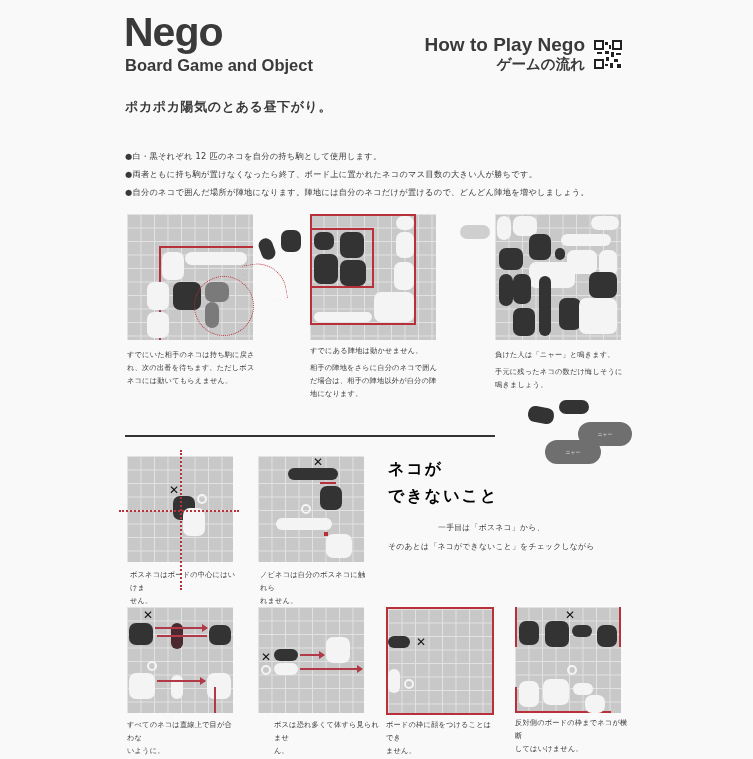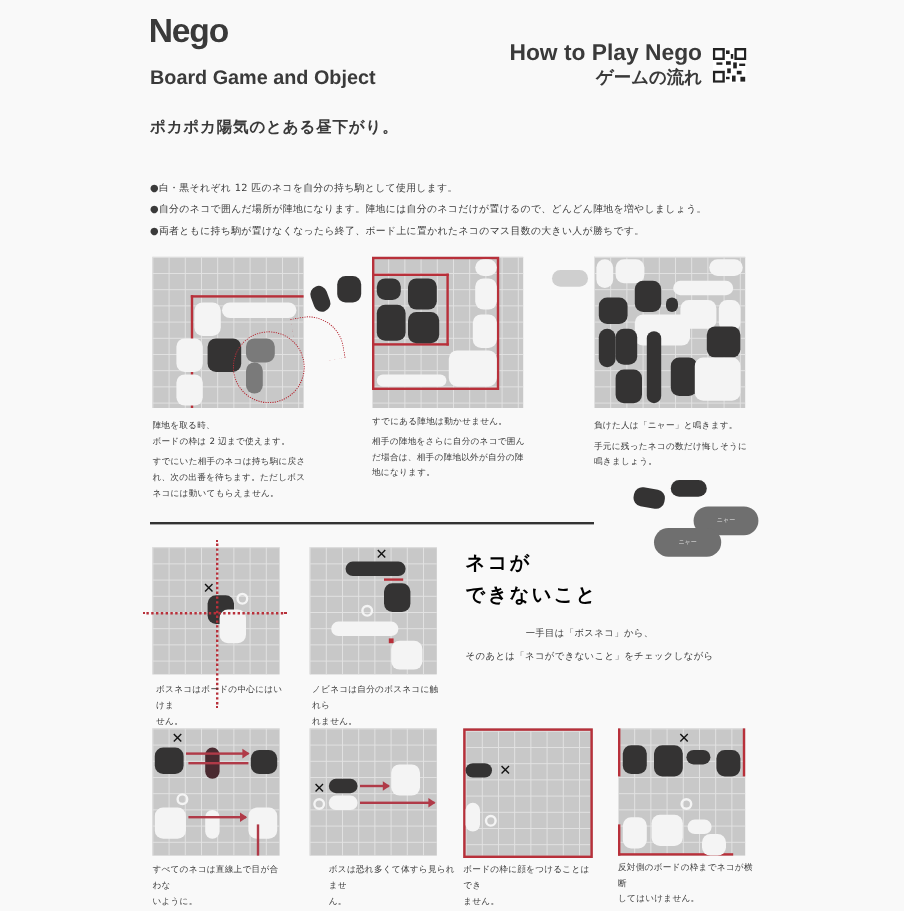--- a/index.html
+++ b/index.html
@@ -1,20 +1,20 @@
 <!DOCTYPE html>
 <html><head>
 <meta charset="utf-8">
 <style>
   * { box-sizing: border-box; margin: 0; padding: 0; }
   html, body { width: 753px; height: 759px; background: #f9f9f9; overflow: hidden; }
   body { font-family: "DejaVu Sans", sans-serif; color: #3a3a3a; position: relative; }
   .abs { position: absolute; }
 
-  .title { left: 124px; top: 12px; font-family: "Liberation Sans", sans-serif; font-weight: bold; font-size: 28px; letter-spacing: -1px; color: #3a3a3a; line-height: 1; }
+  .title { left: 124px; top: 12px; font-family: "Liberation Sans", sans-serif; font-weight: bold; font-size: 41px; letter-spacing: -1px; color: #3a3a3a; line-height: 1; }
   .subtitle { left: 125px; top: 56px; font-family: "Liberation Sans", sans-serif; font-weight: bold; font-size: 16.5px; color: #3a3a3a; }
   .howto { right: 168px; top: 34px; font-family: "Liberation Sans", sans-serif; font-weight: bold; font-size: 19px; color: #3a3a3a; text-align: right; }
   .howto-jp { right: 168px; top: 55px; font-size: 14.5px; font-weight: bold; color: #3a3a3a; text-align: right; }
   .qr { left: 594px; top: 40px; width: 28px; height: 29px; }
 
   .lead { left: 125px; top: 95px; font-size: 13px; font-weight: bold; line-height: 24px; color: #3a3a3a; letter-spacing: 0.6px; }
   .bullets { left: 125px; top: 147px; font-size: 8.2px; line-height: 18px; color: #3a3a3a; letter-spacing: 0.3px; }
 
   .board { background-color: #c8c8c8;
     background-image: linear-gradient(#e2e2e2 1px, transparent 1px), linear-gradient(90deg, #e2e2e2 1px, transparent 1px);
@@ -60,41 +60,40 @@
   <rect x="16" y="23" width="3" height="5" fill="#222"></rect>
     <rect x="23" y="24" width="4" height="4" fill="#222"></rect>
   <rect x="11" y="24" width="3" height="2" fill="#222"></rect>
 </svg>
 
 <div class="abs lead">
   <div>ポカポカ陽気のとある昼下がり。</div>
 </div>
 <div class="abs bullets">
   <div>●白・黒それぞれ 12 匹のネコを自分の持ち駒として使用します。</div>
+  <div>●両者ともに持ち駒が置けなくなったら終了、ボード上に置かれたネコのマス目数の大きい人が勝ちです。</div>
   <div>●自分のネコで囲んだ場所が陣地になります。陣地には自分のネコだけが置けるので、どんどん陣地を増やしましょう。</div>
-  <div>●両者ともに持ち駒が置けなくなったら終了、ボード上に置かれたネコのマス目数の大きい人が勝ちです。</div>
 </div>
 
 <div class="abs board" style="left:127px;top:214px;width:126px;height:126px;">
   <div class="abs" style="left:32px;top:32px;width:94px;height:94px;border:2px solid #b8303a;border-right:none;border-bottom:none;"></div>
   <div class="abs cat-w" style="left:35px;top:38px;width:22px;height:28px;"></div>
   <div class="abs cat-w" style="left:58px;top:38px;width:62px;height:13px;"></div>
   <div class="abs cat-w" style="left:20px;top:68px;width:22px;height:28px;"></div>
   <div class="abs cat-w" style="left:20px;top:98px;width:22px;height:26px;"></div>
   <div class="abs cat-b" style="left:46px;top:68px;width:28px;height:28px;"></div>
   <div class="abs cat-g" style="left:78px;top:68px;width:24px;height:20px;"></div>
   <div class="abs cat-g" style="left:78px;top:88px;width:14px;height:26px;"></div>
   <div class="abs" style="left:67px;top:62px;width:60px;height:60px;border:1.5px dotted #b8303a;border-radius:50%;"></div>
 </div>
 <div class="abs" style="left:245px;top:262px;width:40px;height:40px;border-top:1.5px dotted #b8303a;border-right:1.5px dotted #b8303a;border-radius:0 30px 0 0;transform:rotate(-10deg);"></div>
 <div class="abs cat-b" style="left:260px;top:238px;width:14px;height:22px;transform:rotate(-20deg);"></div>
 <div class="abs cat-b" style="left:281px;top:230px;width:20px;height:22px;"></div>
 
 <div class="abs cap" style="left:127px;top:348px;width:130px;">
-  <p><span>陣地を取る時、</span><br><span>ボードの枠は 2 辺まで使えます。</span></p>
   <p><span>すでにいた相手のネコは持ち駒に戻さ</span><br><span>れ、次の出番を待ちます。ただしボス</span><br><span>ネコには動いてもらえません。</span></p>
 </div>
 
 <div class="abs board" style="left:310px;top:214px;width:126px;height:126px;">
   <div class="abs" style="left:0;top:0;width:106px;height:111px;border:2px solid #b8303a;"></div>
   <div class="abs" style="left:0;top:14px;width:64px;height:60px;border:2px solid #b8303a;border-left:none;"></div>
   <div class="abs cat-b" style="left:4px;top:18px;width:20px;height:18px;"></div>
   <div class="abs cat-b" style="left:30px;top:18px;width:24px;height:26px;"></div>
   <div class="abs cat-b" style="left:4px;top:40px;width:24px;height:30px;"></div>
   <div class="abs cat-b" style="left:30px;top:46px;width:26px;height:26px;"></div>

